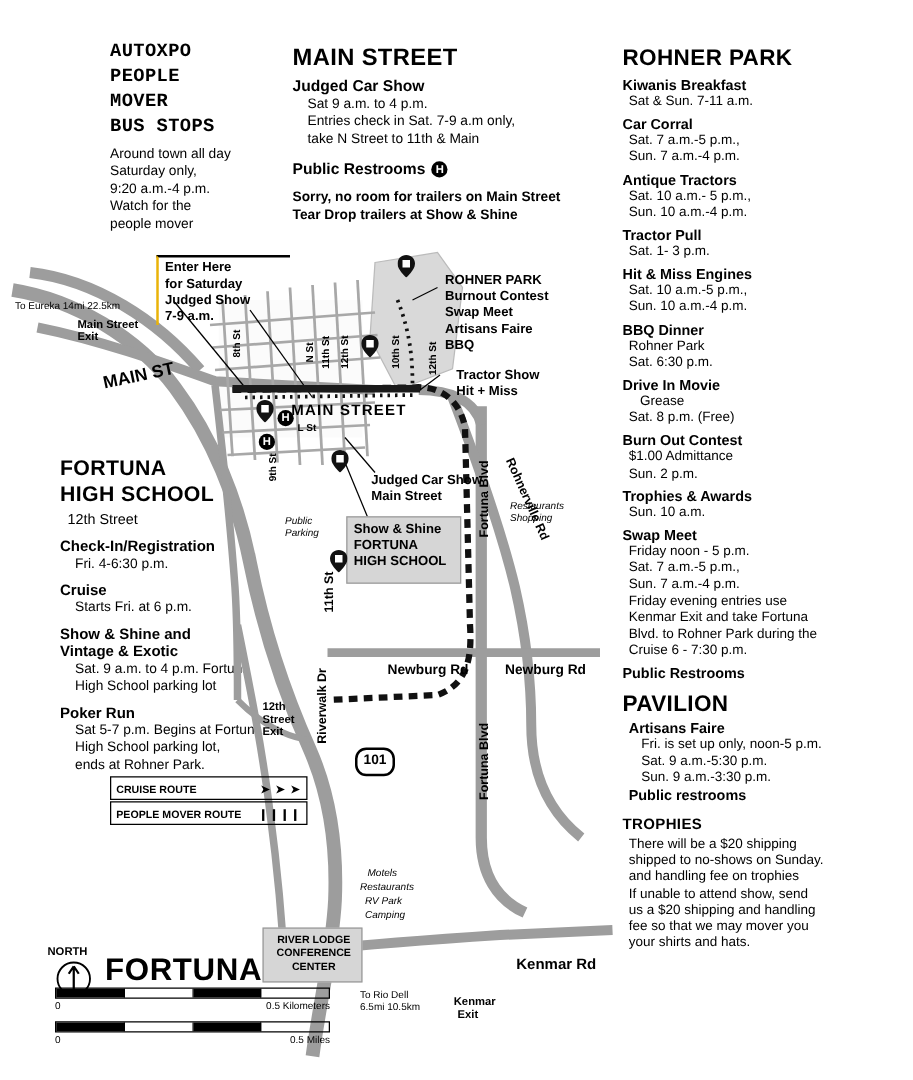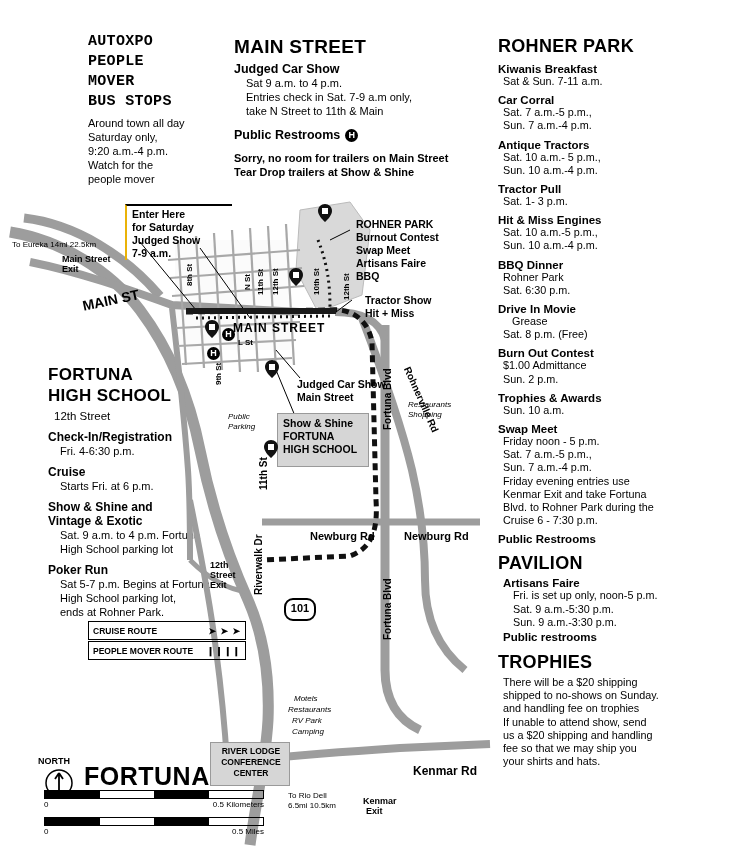--- a/index.html
+++ b/index.html
@@ -164,27 +164,27 @@
 
   <div class="sub-title">Public Restrooms</div>
 
   <div class="sec-title" style="font-size:18px;margin-top:8px;">PAVILION</div>
   <div class="sub-title" style="margin-top:1px;padding-left:5px;">Artisans Faire</div>
   <div class="line" style="padding-left:15px;">Fri. is set up only, noon-5 p.m.</div>
   <div class="line" style="padding-left:15px;">Sat. 9 a.m.-5:30 p.m.</div>
   <div class="line" style="padding-left:15px;">Sun. 9 a.m.-3:30 p.m.</div>
   <div class="sub-title" style="margin-top:2px;padding-left:5px;">Public restrooms</div>
 
-  <div class="sec-title" style="font-size:18px;margin-top:9px;">TROPHIES</div>
+  <div class="sec-title" style="font-size:12px;margin-top:9px;">TROPHIES</div>
   <div class="line">There will be a $20 shipping</div>
   <div class="line">shipped to no-shows on Sunday.</div>
   <div class="line">and handling fee on trophies</div>
   <div class="line">If unable to attend show, send</div>
   <div class="line">us a $20 shipping and handling</div>
-  <div class="line">fee so that we may ship you</div>
+  <div class="line">fee so that we may mover you</div>
   <div class="line">your shirts and hats.</div>
 </div>
 
 <div class="abs" id="map">
   <svg width="500" height="664" viewBox="0 0 500 664">
 
     <polygon points="300,10 350,2 370,30 362,95 318,112 296,70" fill="#d9d9d9" stroke="#bbbbbb" stroke-width="1"></polygon>
 
     <rect x="175" y="40" width="115" height="110" fill="#fbfbfb"></rect>
 

